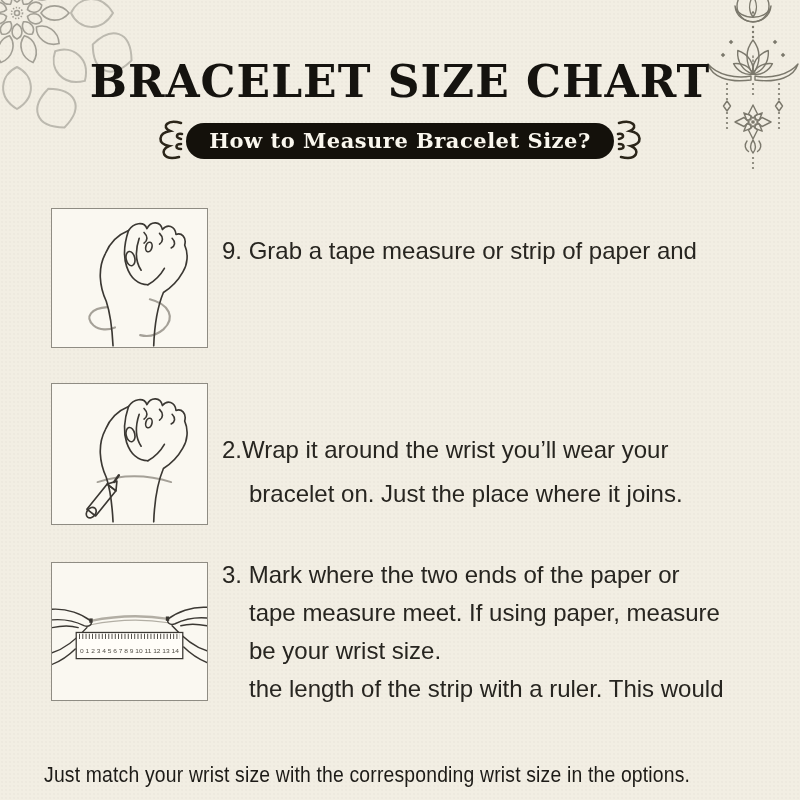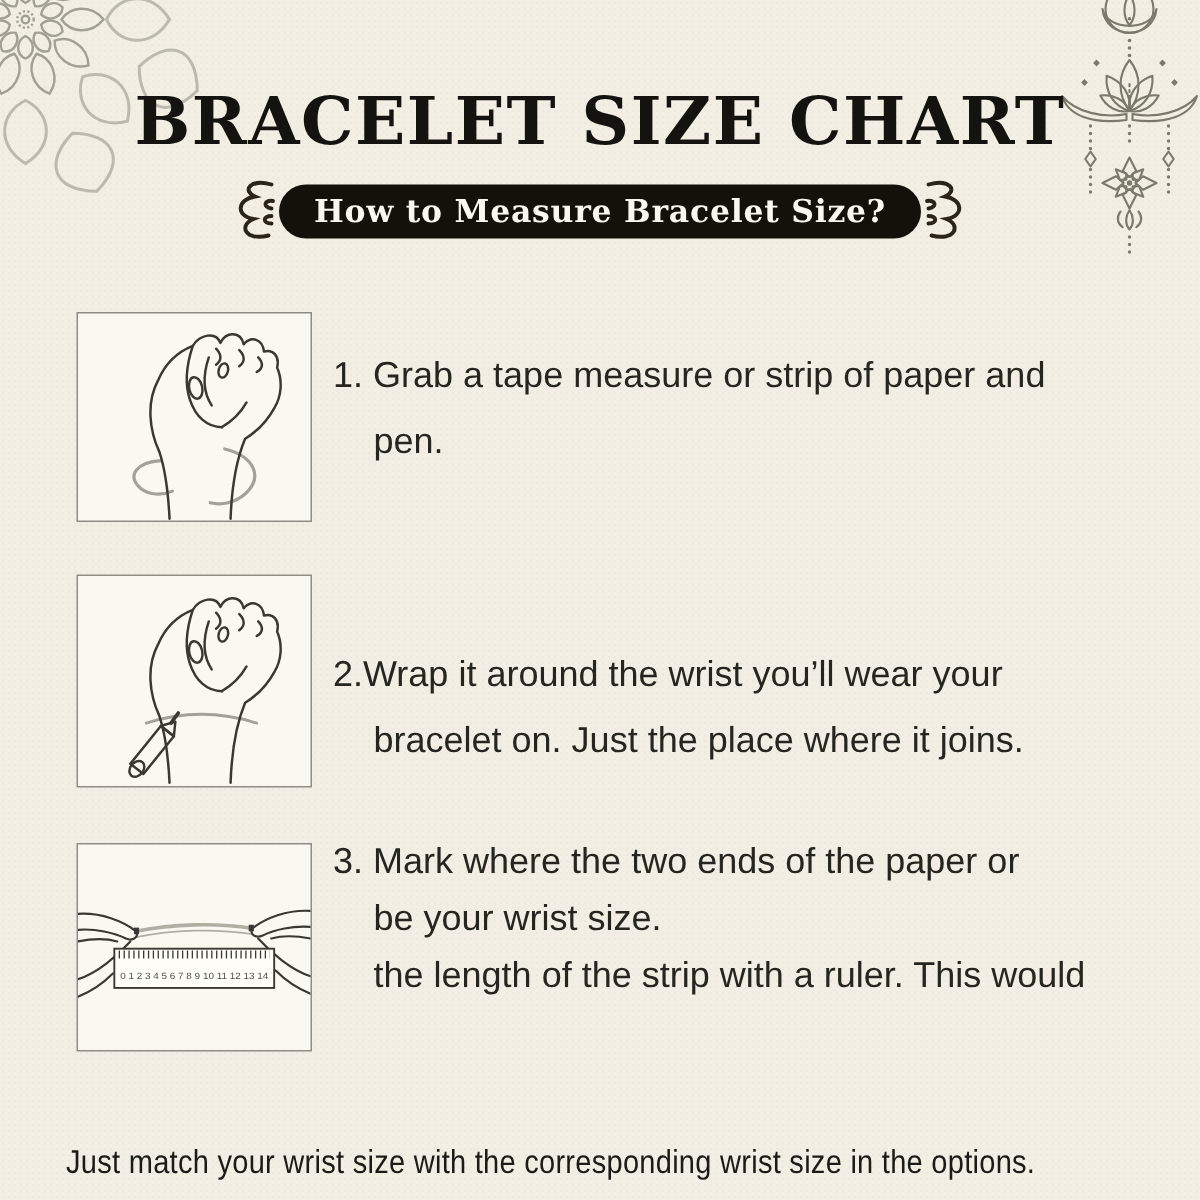--- a/index.html
+++ b/index.html
@@ -217,22 +217,21 @@
         <ellipse cx="81" cy="50" rx="4.5" ry="7.5" transform="rotate(-12 81 50)"></ellipse>
         <path d="M95,23 C99,27 99,31 95,34"></path>
         <path d="M111,24 C115,28 115,32 111,35"></path>
         <path d="M124,29 C128,33 127,37 123,39"></path>
         <ellipse cx="100" cy="38" rx="3.2" ry="5" transform="rotate(15 100 38)"></ellipse>
         <path d="M99,77 C106,73 112,67 116,60"></path>
       </g>
     </svg>
   </div>
   <div class="step-text step1">
-    <div class="line">1. Grab a tape measure or strip of paper and</div>
-    <div class="line cont">pen.</div>
+    <div class="line">9. Grab a tape measure or strip of paper and</div>
   </div>
 
   <div class="illus-box box2">
     <svg viewBox="0 0 160 140" aria-hidden="true">
       <path d="M47,99 C72,91 98,91 123,99" stroke="#a5a198" stroke-width="2" fill="none" stroke-linecap="round"></path>
       <use href="#fist-art"></use>
       <g stroke="#3b3833" stroke-width="1.7" fill="none" stroke-linecap="round" stroke-linejoin="round">
         <path d="M64,99 L69,92" stroke-width="2.5"></path>
         <path d="M36,127 L57,101 L66,108 L45,134 Z"></path>
         <path d="M57,101 L66,108 L67,98 Z"></path>
@@ -261,20 +260,21 @@
         <path d="M160,90 C147,86 133,74 124,64"></path>
         <path d="M160,102 C150,98 142,92 136,86"></path>
       </g>
       <rect x="25" y="71" width="110" height="27" fill="#fffdf8" stroke="#3b3833" stroke-width="1.3"></rect>
       <line x1="28" y1="75" x2="132" y2="75" stroke="#3b3833" stroke-width="5.5" stroke-dasharray="0.9 2.45"></line>
       <text x="80" y="92" font-size="6.3" text-anchor="middle" fill="#514e46" textLength="102" lengthAdjust="spacingAndGlyphs" font-family="Liberation Sans, sans-serif">0 1 2 3 4 5 6 7 8 9 10 11 12 13 14</text>
     </svg>
   </div>
   <div class="step-text step3">
     <div class="line">3. Mark where the two ends of the paper or</div>
+    <div class="line cont">tape measure meet. If using paper, measure</div>
     <div class="line cont">be your wrist size.</div>
     <div class="line cont">the length of the strip with a ruler. This would</div>
   </div>
 
   <div class="footer-note">
     <span>Just match your wrist size with the corresponding wrist size in the options.</span>
   </div>
 
 </div>
 

